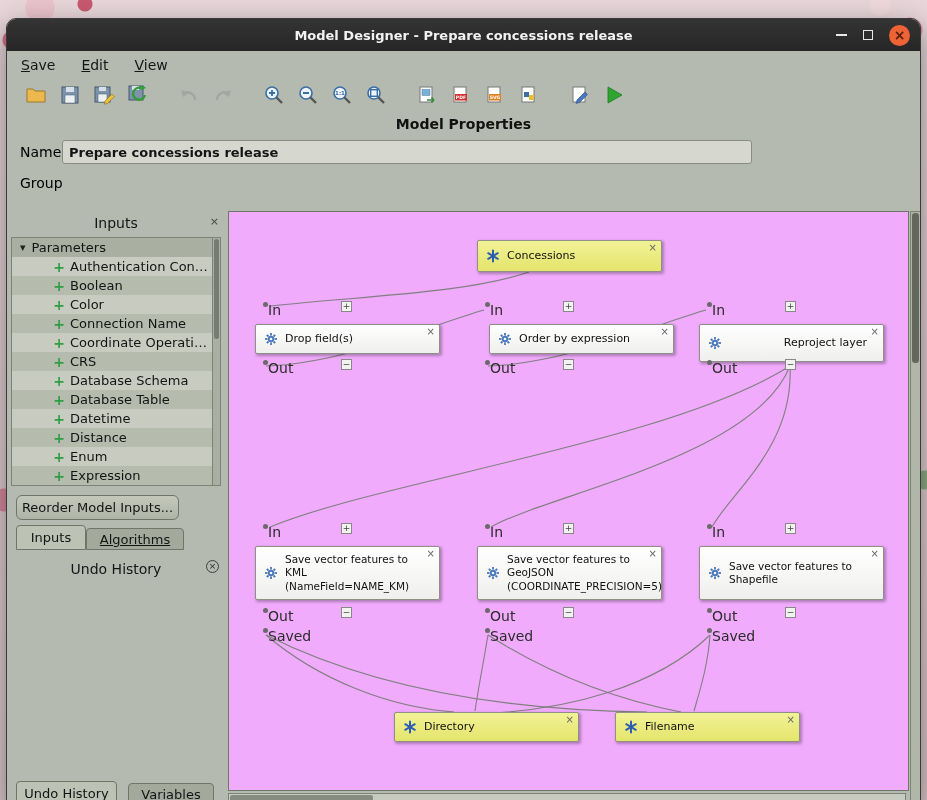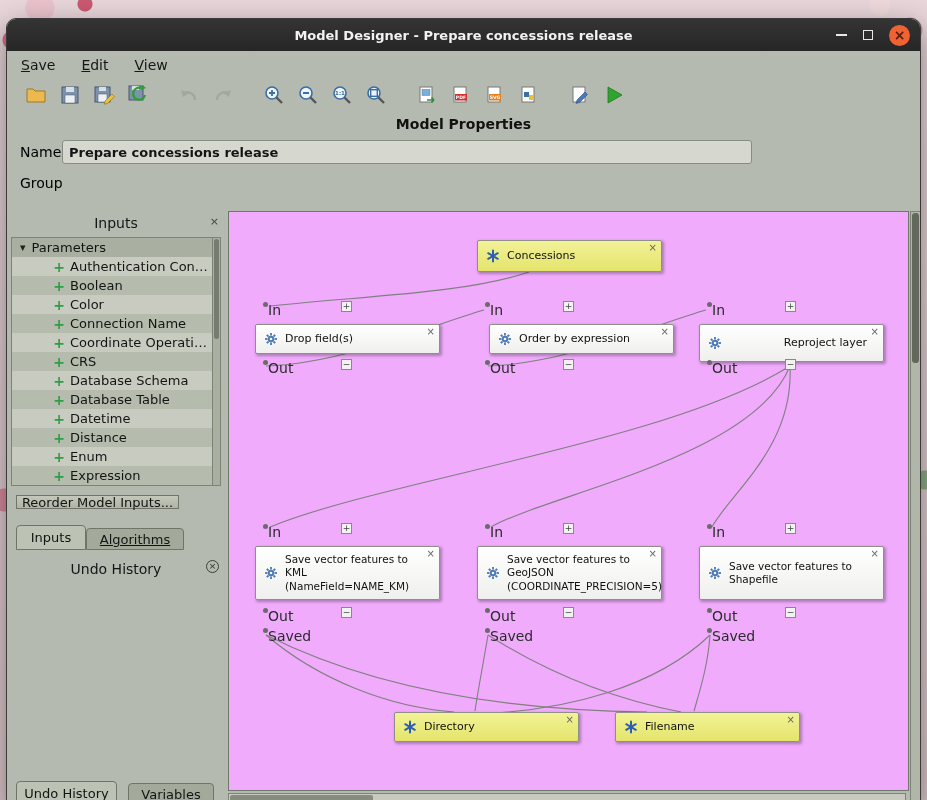--- a/index.html
+++ b/index.html
@@ -52,22 +52,22 @@
     font-size:9px; line-height:11px; text-align:center; color:#2c2f28; }
   .tree { position:absolute; left:1px; top:26px; width:209px; height:249px; border:1px solid #7d8377; background:#bcc2b4; overflow:hidden; }
   .trow { height:19px; display:flex; align-items:center; font-size:13px; color:#141414; }
   .trow.root { background:#a9afa1; padding-left:8px; gap:6px; }
   .trow.r-even { background:#c8ccc0; }
   .trow.r-odd { background:#b5bbad; }
   .trow .plus { width:14px; margin-left:40px; margin-right:4px; color:#2f9e44; font-weight:bold; font-size:14px; text-align:center; }
   .tri { font-size:11px; color:#222; }
   .tree-scroll { position:absolute; right:1px; top:26px; width:9px; height:249px; background:#a9afa1; border:1px solid #7d8377; }
   .tree-thumb { position:absolute; left:1px; top:1px; width:5px; height:100px; background:#767c6f; border-radius:3px; }
-  .reorder-btn { position:absolute; left:6px; top:284px; width:163px; height:14px; background:linear-gradient(#c3c8bb,#aeb4a6);
-    border:1px solid #6f7569; border-radius:0; font-size:13px; color:#141414; display:flex; align-items:center; justify-content:center; }
+  .reorder-btn { position:absolute; left:6px; top:284px; width:163px; height:25px; background:linear-gradient(#c3c8bb,#aeb4a6);
+    border:1px solid #6f7569; border-radius:6px; font-size:13px; color:#141414; display:flex; align-items:center; justify-content:center; }
   .ltab { position:absolute; border:1px solid #6f7569; font-size:13px; color:#141414; display:flex; align-items:center; justify-content:center; }
   .ltab.active { background:#bcc2b4; border-radius:4px 4px 0 0; }
   .ltab.inactive { background:#a3a99b; border-radius:4px 4px 0 0;text-decoration:underline; }
   .undo-list { position:absolute; left:2px; top:366px; width:207px; height:200px; background:#d2d4cc; border:1px solid #70766a; }
   .empty-row { height:19px; background:#f3f4f0; border-bottom:1px solid #c6c8c0; font-size:13px; color:#141414; padding-left:4px; display:flex; align-items:center; }
   
   .canvas { position:absolute; left:221px; top:192px; width:681px; height:580px; background:#f0abfc; border:1px solid #70766a; overflow:hidden; }
   .edges { position:absolute; left:0; top:0; }
   .mnode { position:absolute; border:1px solid #8f8f86; border-radius:2px; display:flex; align-items:center;
     box-shadow:1.5px 1.5px 3px rgba(0,0,0,.28); padding:3px 16px 3px 8px; gap:7px; }

